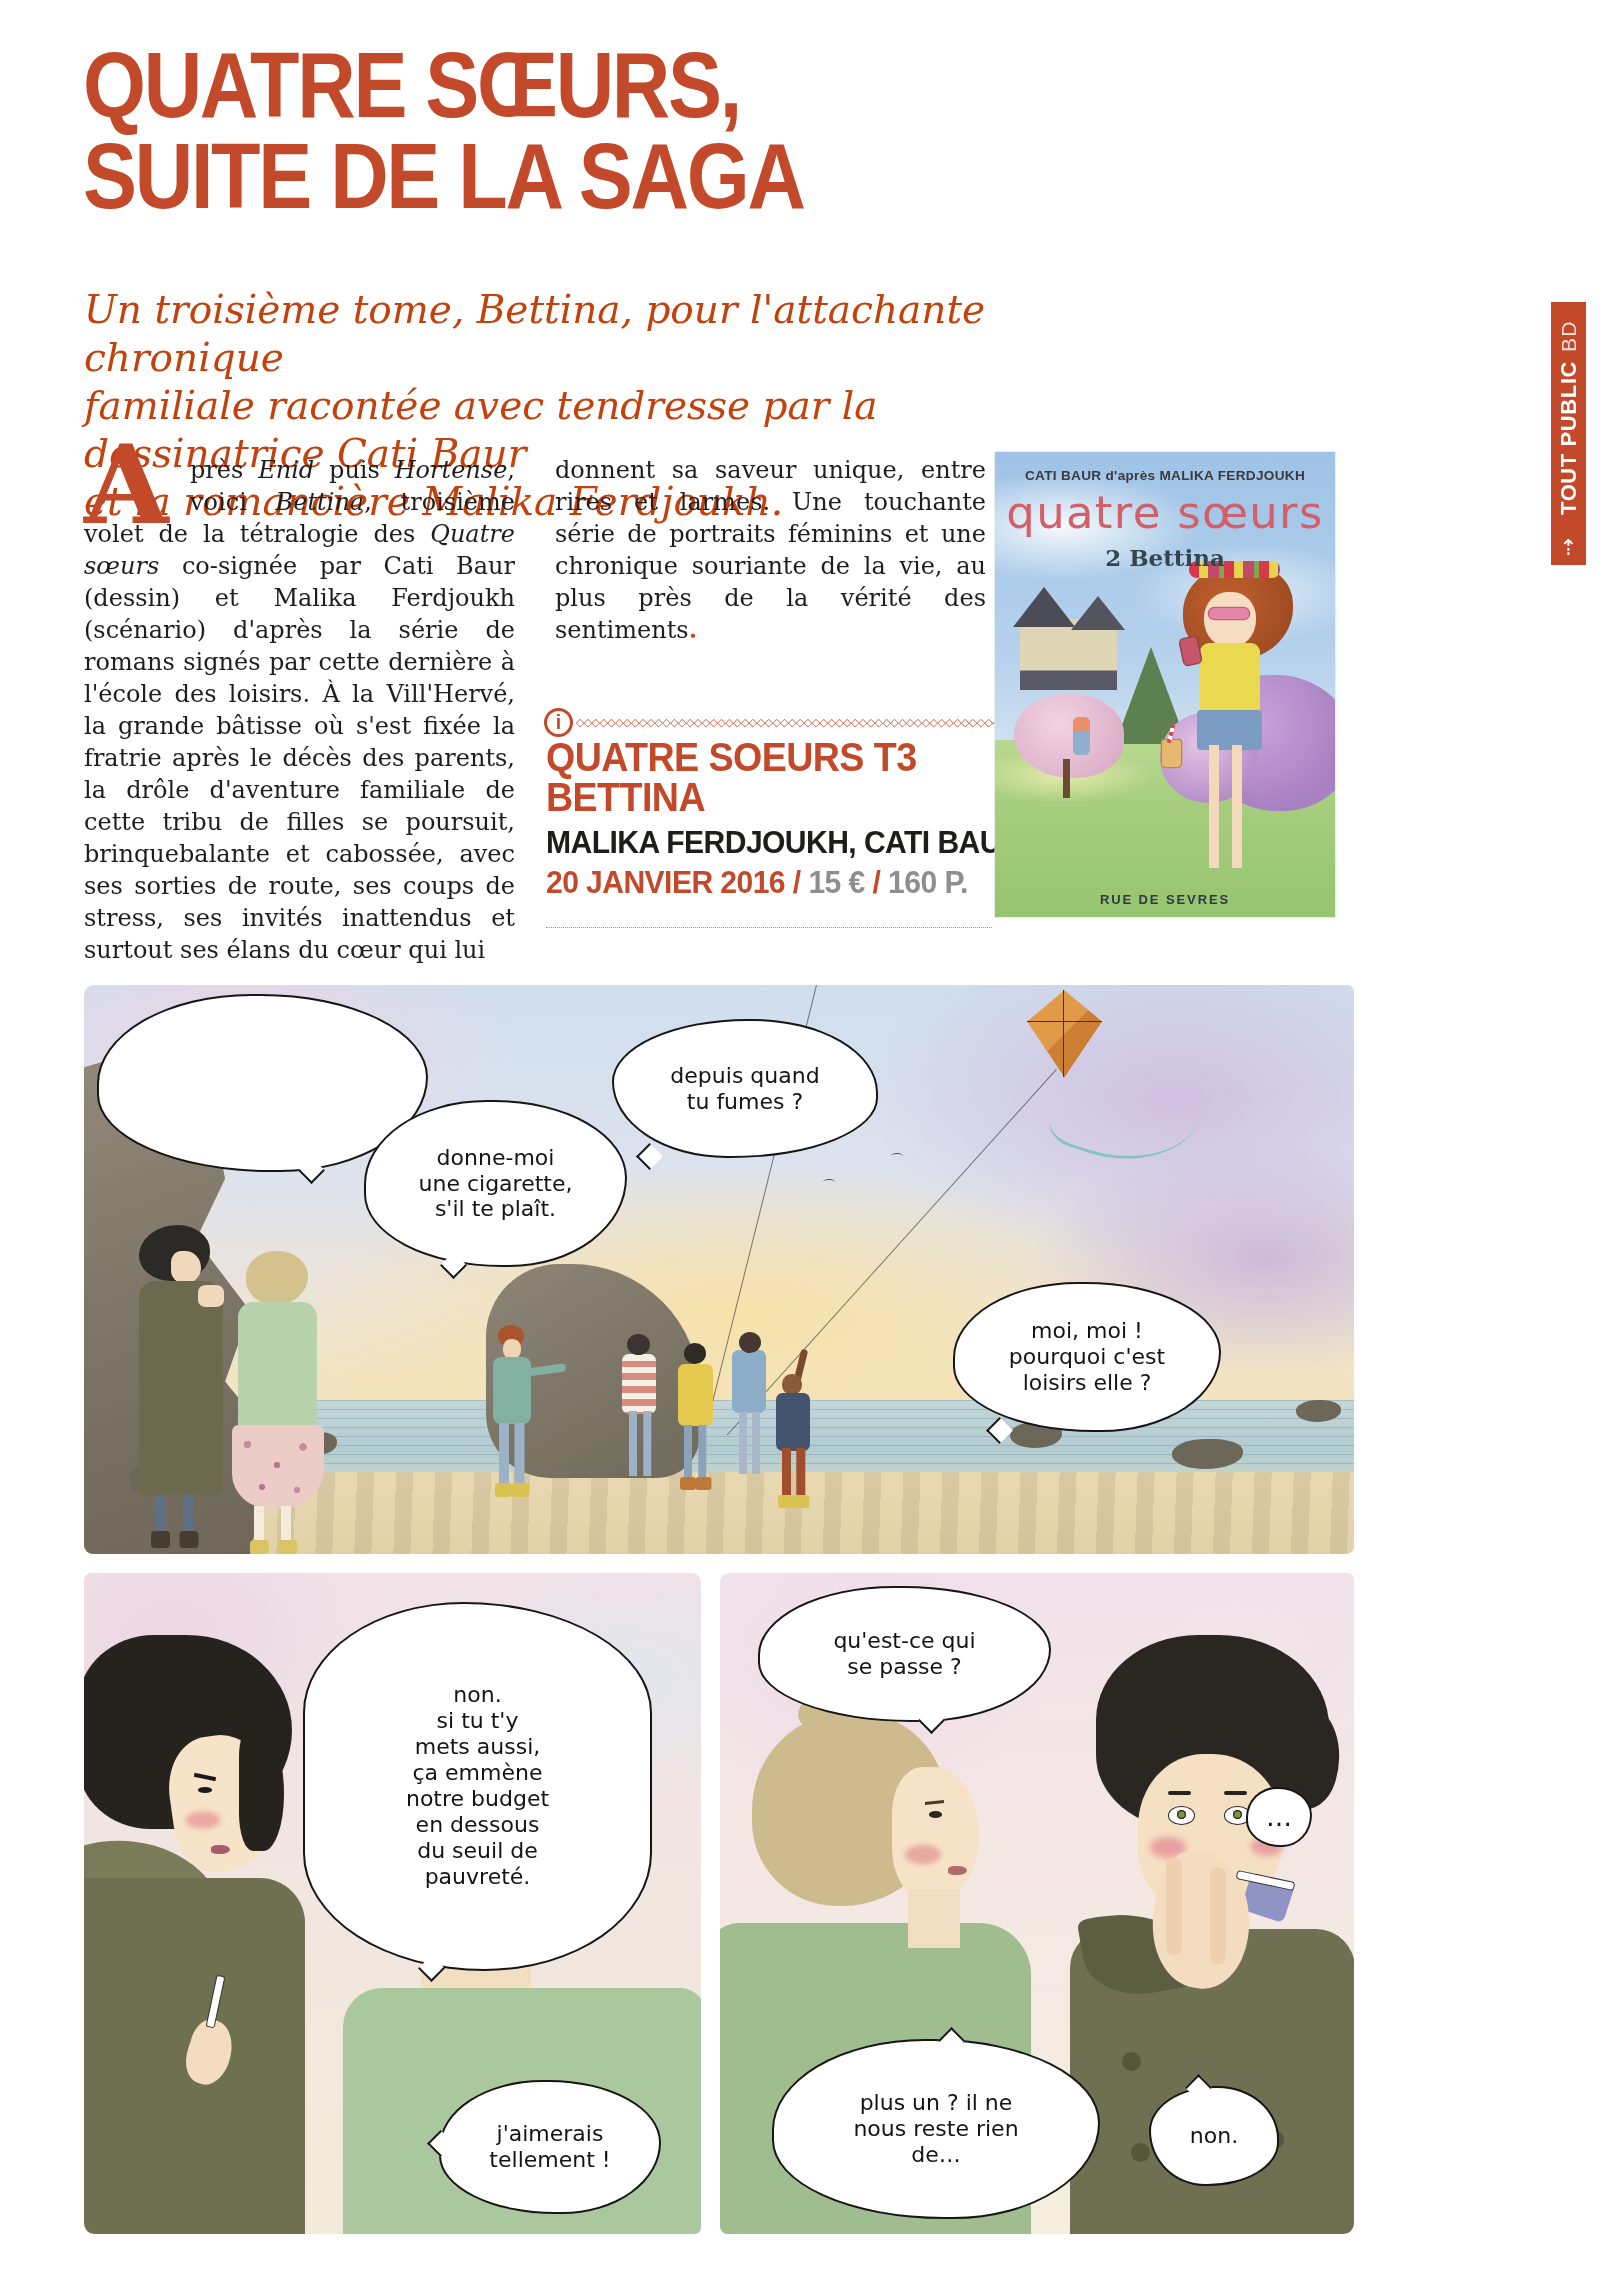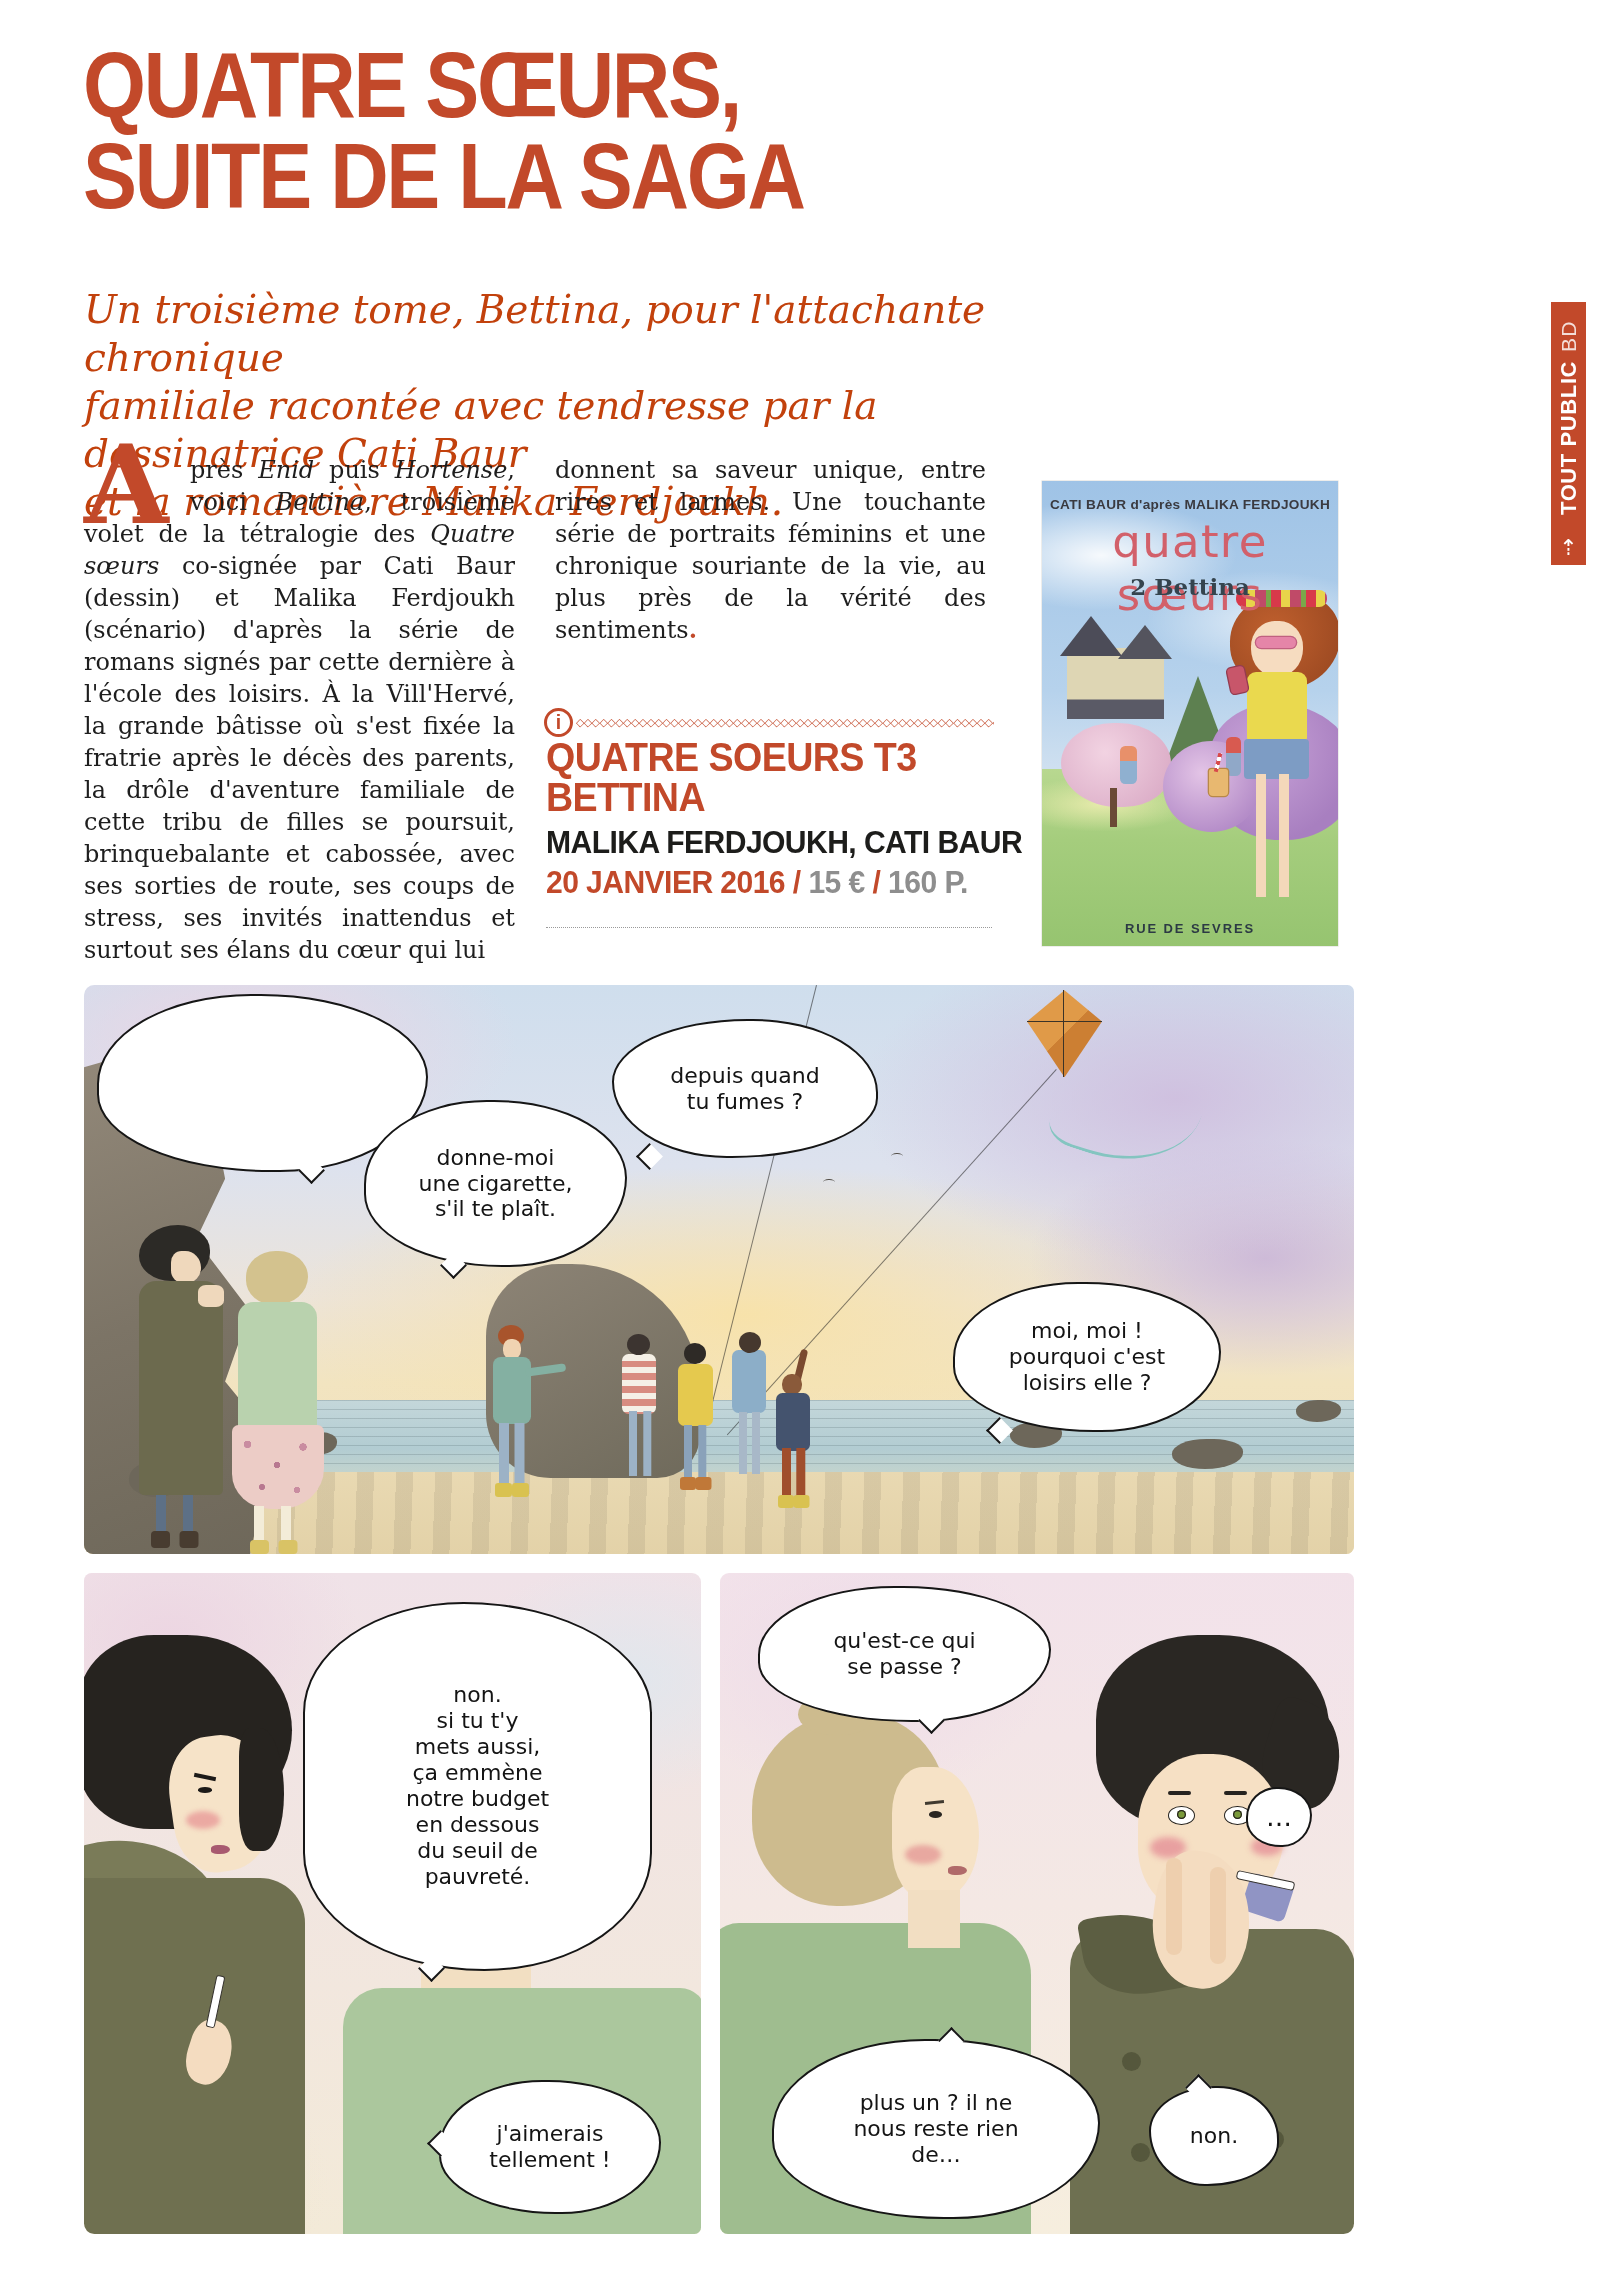--- a/index.html
+++ b/index.html
@@ -34,22 +34,22 @@
   .info-title{position:absolute;left:546px;top:737px;color:#c2492a;font-weight:800;font-size:40px;line-height:40px;
     letter-spacing:-0.6px;transform:scaleX(.94);transform-origin:left top;white-space:pre-line;}
   .info-authors{position:absolute;left:546px;top:824px;color:#1d1d1b;font-weight:700;font-size:32px;
     letter-spacing:-0.6px;transform:scaleX(.94);transform-origin:left top;}
   .info-meta{position:absolute;left:546px;top:864px;font-weight:700;font-size:32px;letter-spacing:-0.6px;
     transform:scaleX(.94);transform-origin:left top;}
   .m-red{color:#c2492a;} .m-gray{color:#8e8e8e;}
   .dotted-rule{position:absolute;left:546px;top:927px;width:446px;border-top:1.9px dotted #9a9a9a;}
 
   
-  .cover{position:absolute;left:995px;top:481px;width:296px;height:465px;background:#fdfdfb;
-    box-shadow:0 0 0 0.6px #e2e2de;overflow:hidden;margin-left:47px;}
+  .cover{position:absolute;left:995px;top:452px;width:340px;height:465px;background:#fdfdfb;
+    box-shadow:0 0 0 0.6px #e2e2de;overflow:hidden;}
   .cov-sky{position:absolute;inset:0;background:
     radial-gradient(ellipse 194px 78px at 20% 16%,rgba(255,255,255,.9),transparent 70%),
     radial-gradient(ellipse 168px 71px at 75% 30%,rgba(255,255,255,.6),transparent 70%),
     linear-gradient(180deg,#9fc3e6 0%,#b6d2ec 45%,#cfe0f0 62%,#dde9f2 70%);}
   .cov-grass{position:absolute;left:0;right:0;top:62%;bottom:0;background:
     radial-gradient(ellipse 130px 39px at 20% 20%,rgba(244,240,180,.8),transparent 70%),
     linear-gradient(180deg,#b8d890 0%,#a5cd7d 40%,#96c470 100%);}
   .cov-bush-r{position:absolute;right:-19.4px;top:48%;width:149px;height:136px;border-radius:45% 55% 50% 50%;
     background:radial-gradient(circle at 35% 35%,#c8a3d8,#a87fc0 70%);}
   .cov-bush-r2{position:absolute;right:78px;top:56%;width:97px;height:91px;border-radius:50%;

